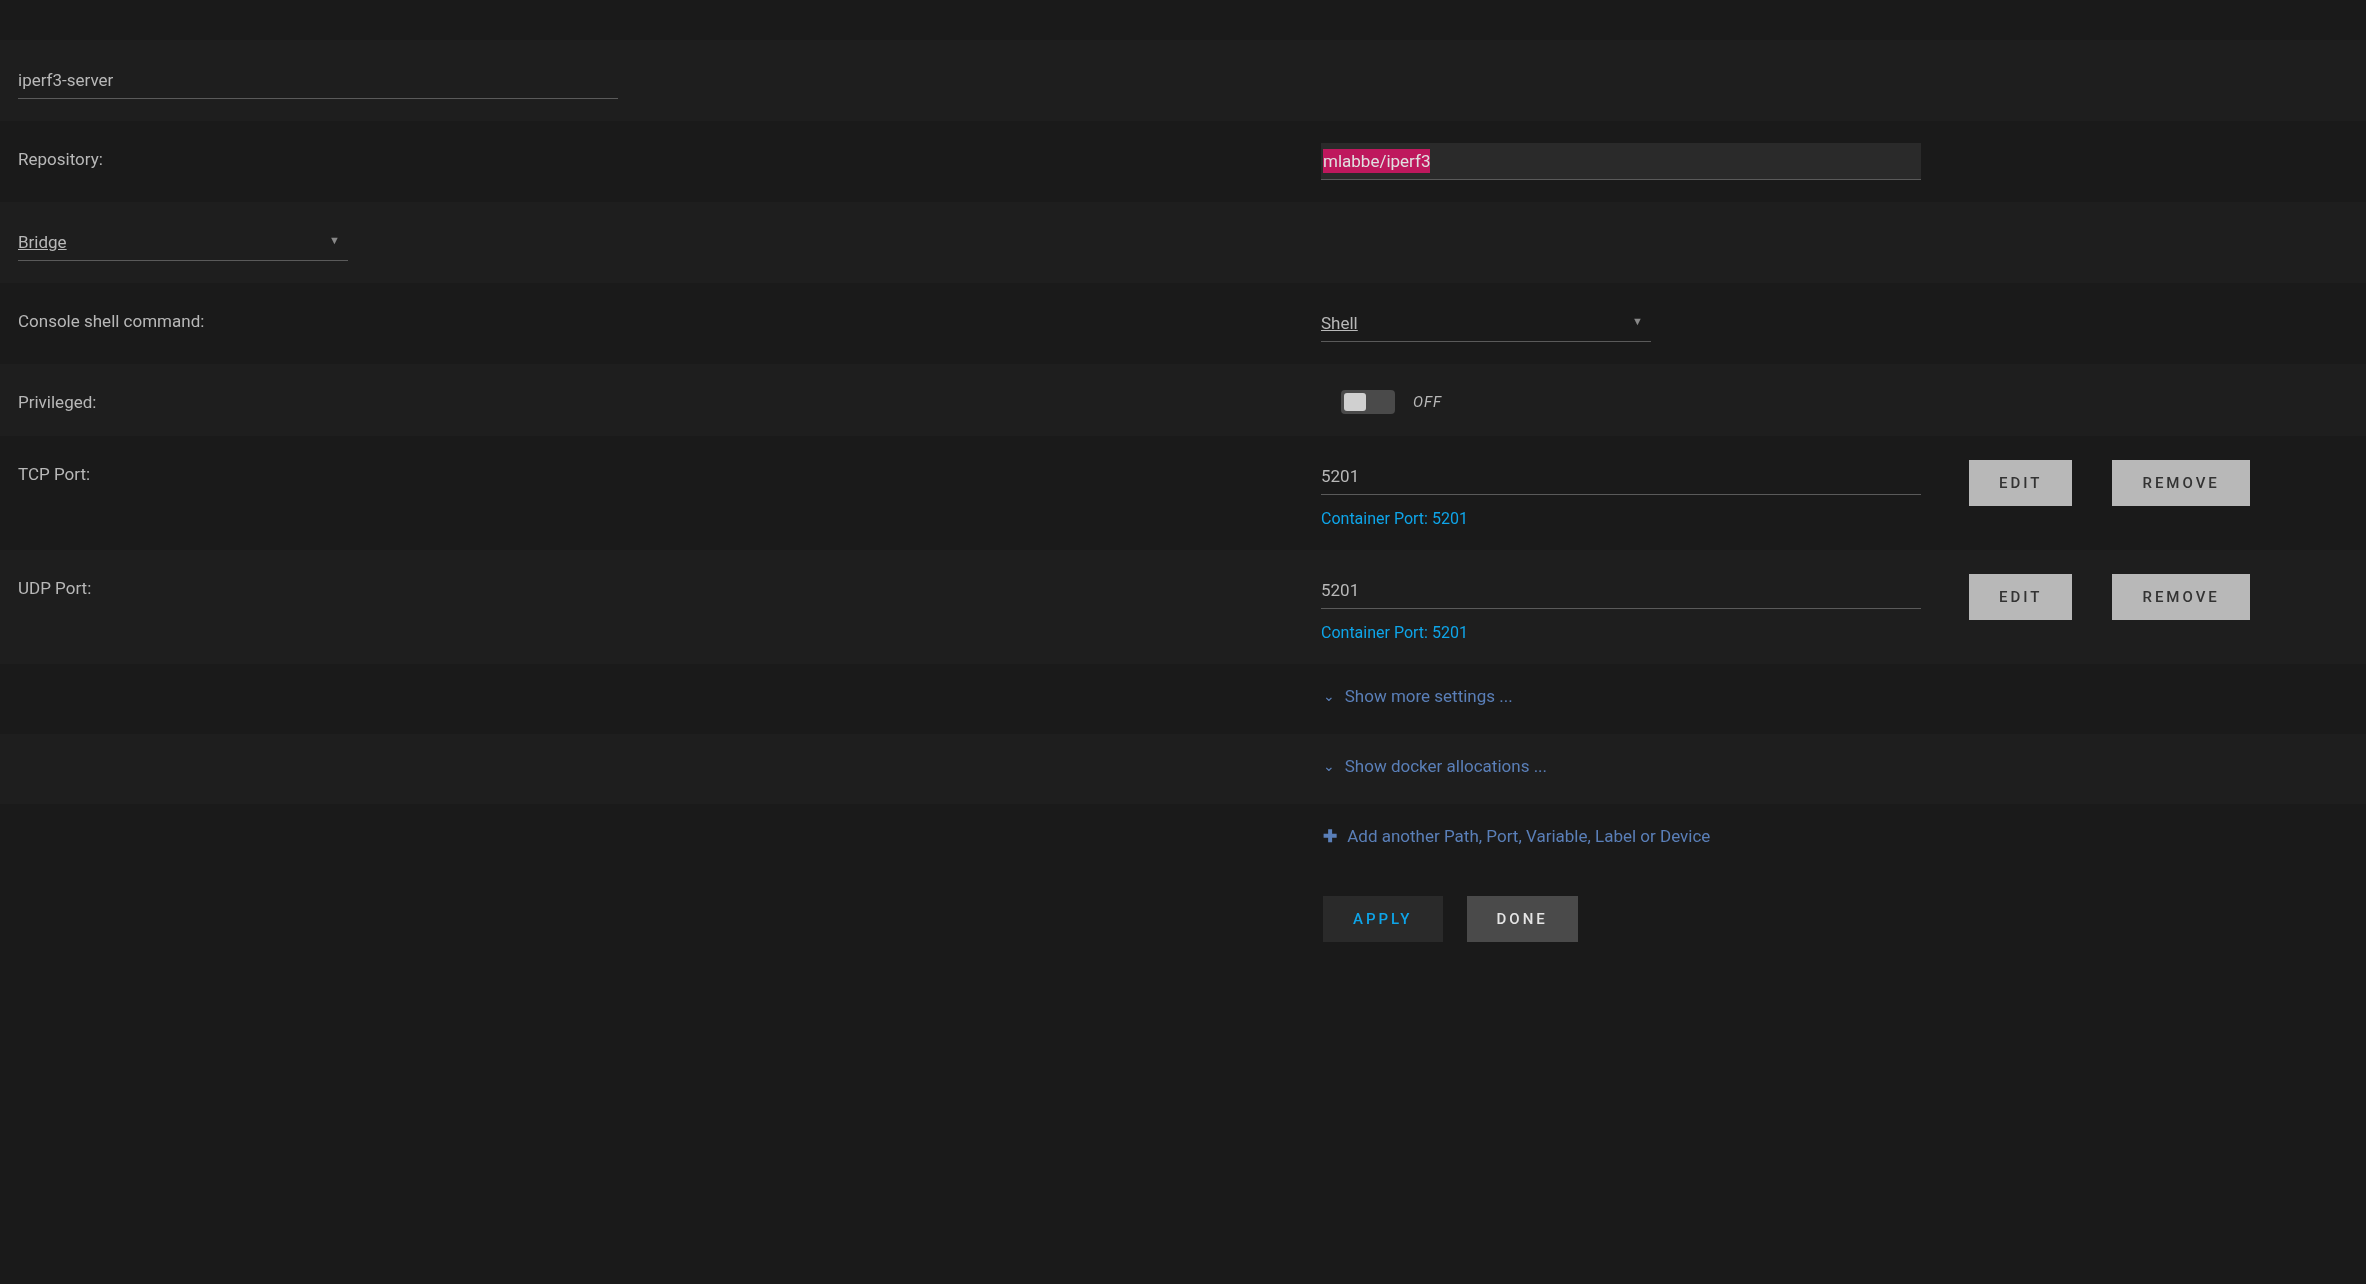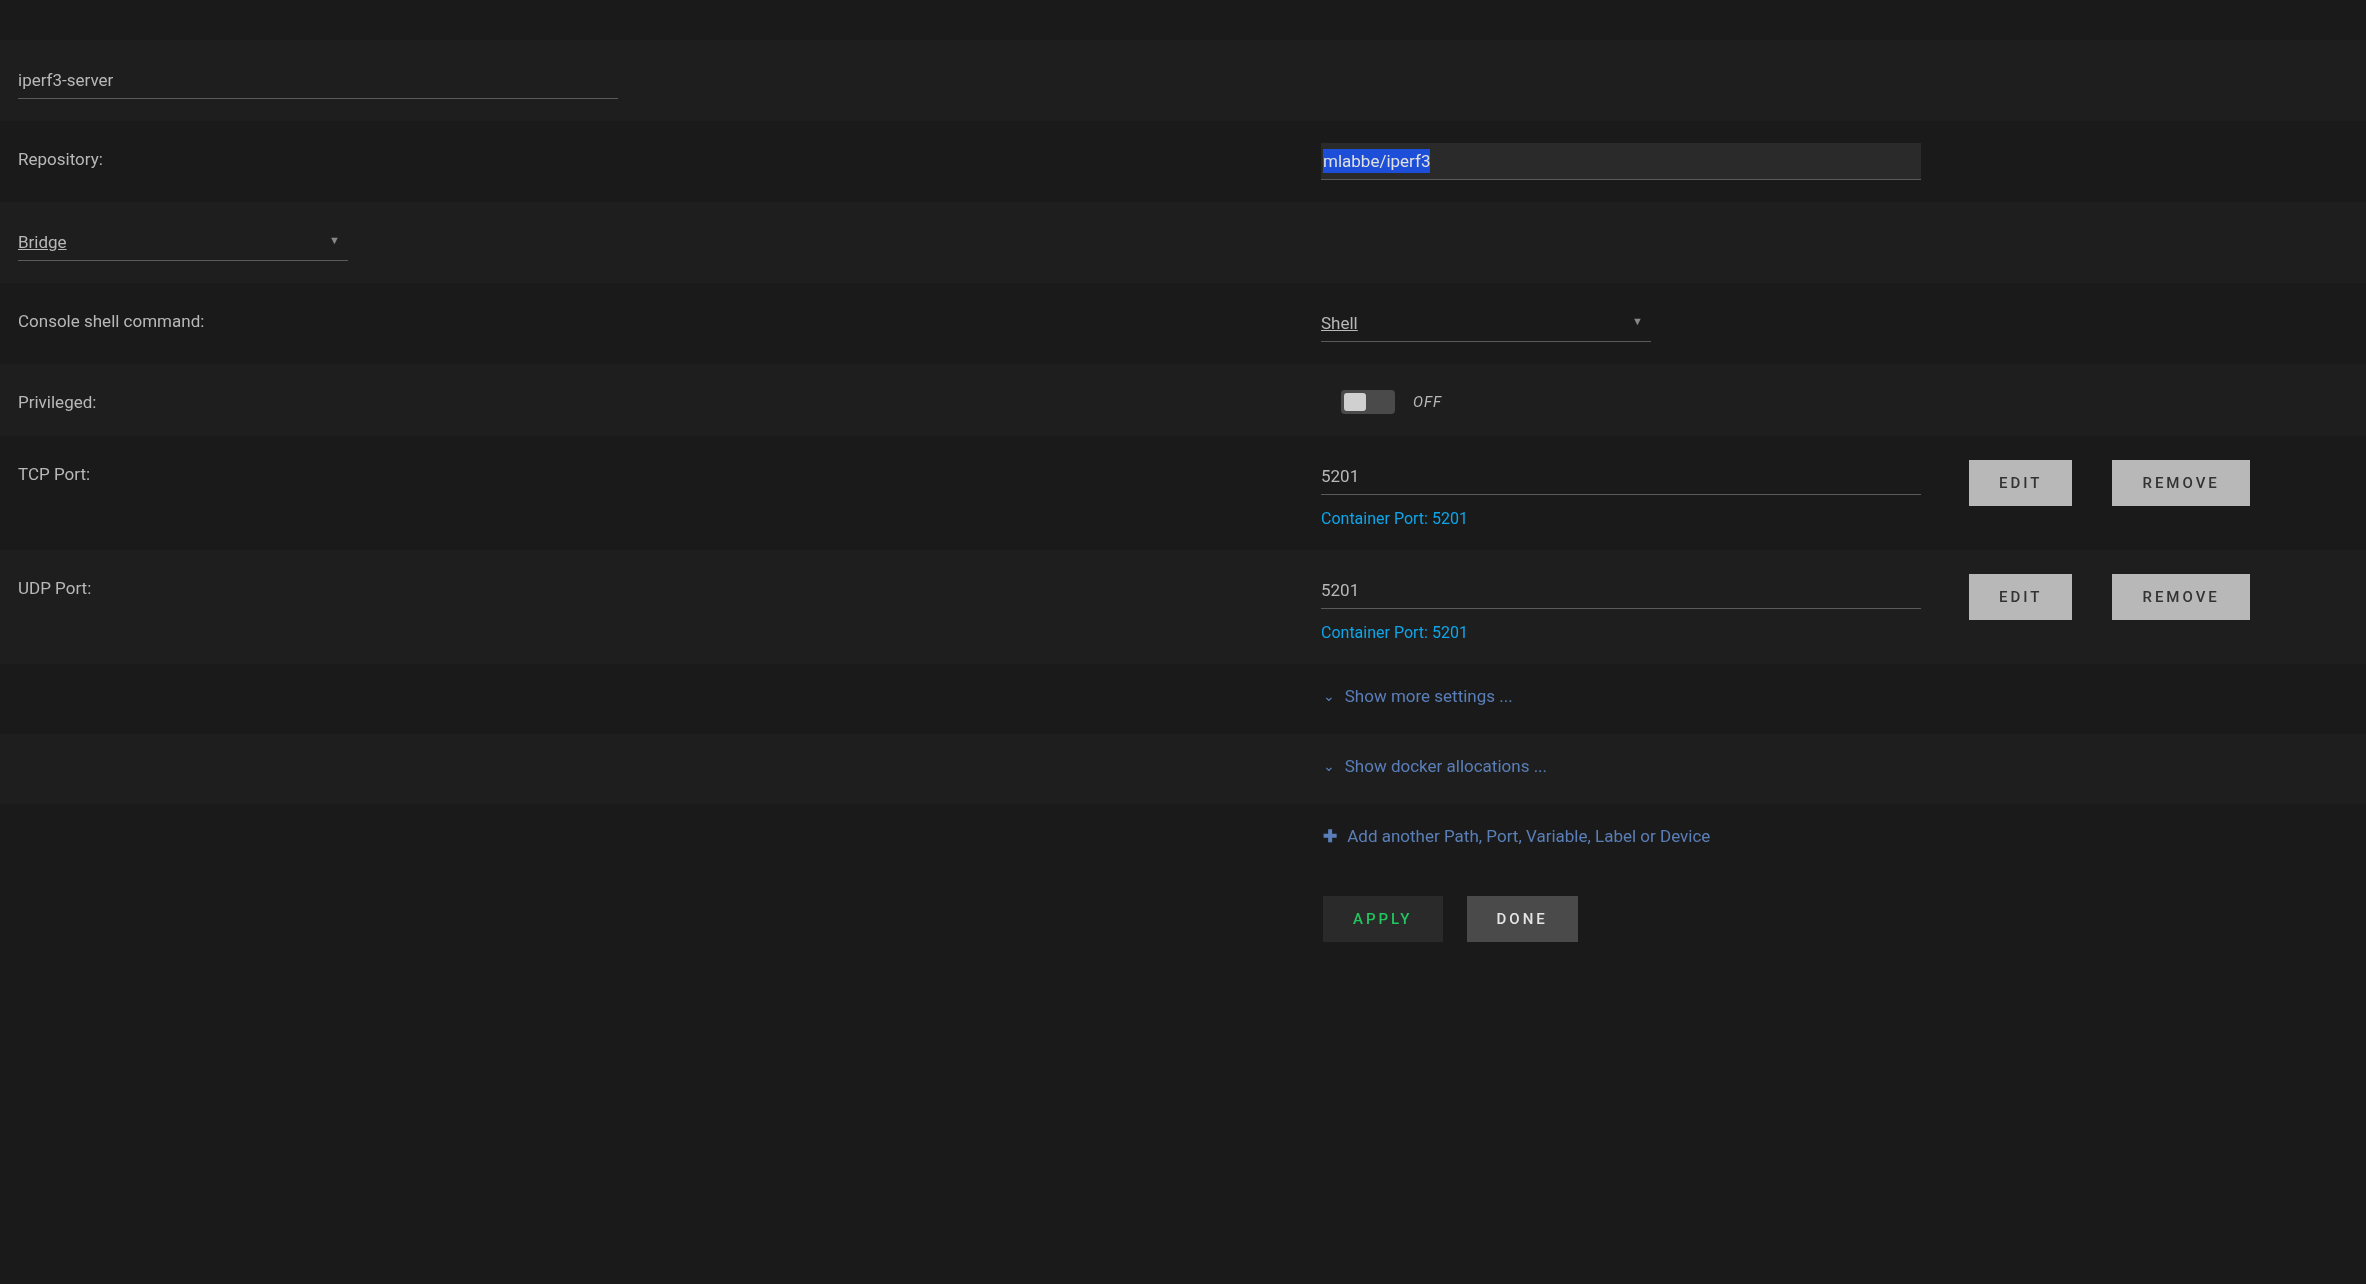--- a/index.html
+++ b/index.html
@@ -54,21 +54,21 @@
     border-bottom: 1px solid #5a5a5a;
     color: #b8b8b8;
     font-size: 17px;
     padding: 8px 0;
     width: 600px;
     outline: none;
     font-family: inherit;
   }
   
   .selected-text {
-    background-color: #1d4ed8;
+    background-color: #be185d;
     color: #e0e0e0;
     padding: 2px 0;
   }
   
   .form-select {
     background: transparent;
     border: none;
     border-bottom: 1px solid #5a5a5a;
     color: #b8b8b8;
     font-size: 17px;
@@ -199,21 +199,21 @@
     flex: 0 0 1305px;
   }
   
   .footer-buttons {
     display: flex;
     gap: 24px;
   }
   
   .btn-apply {
     background-color: #2a2a2a;
-    color: #22c55e;
+    color: #0ea5e9;
     border: none;
     padding: 14px 30px;
     font-size: 15px;
     letter-spacing: 3px;
     font-weight: 500;
     cursor: pointer;
     font-family: inherit;
   }
   
   .btn-done {

